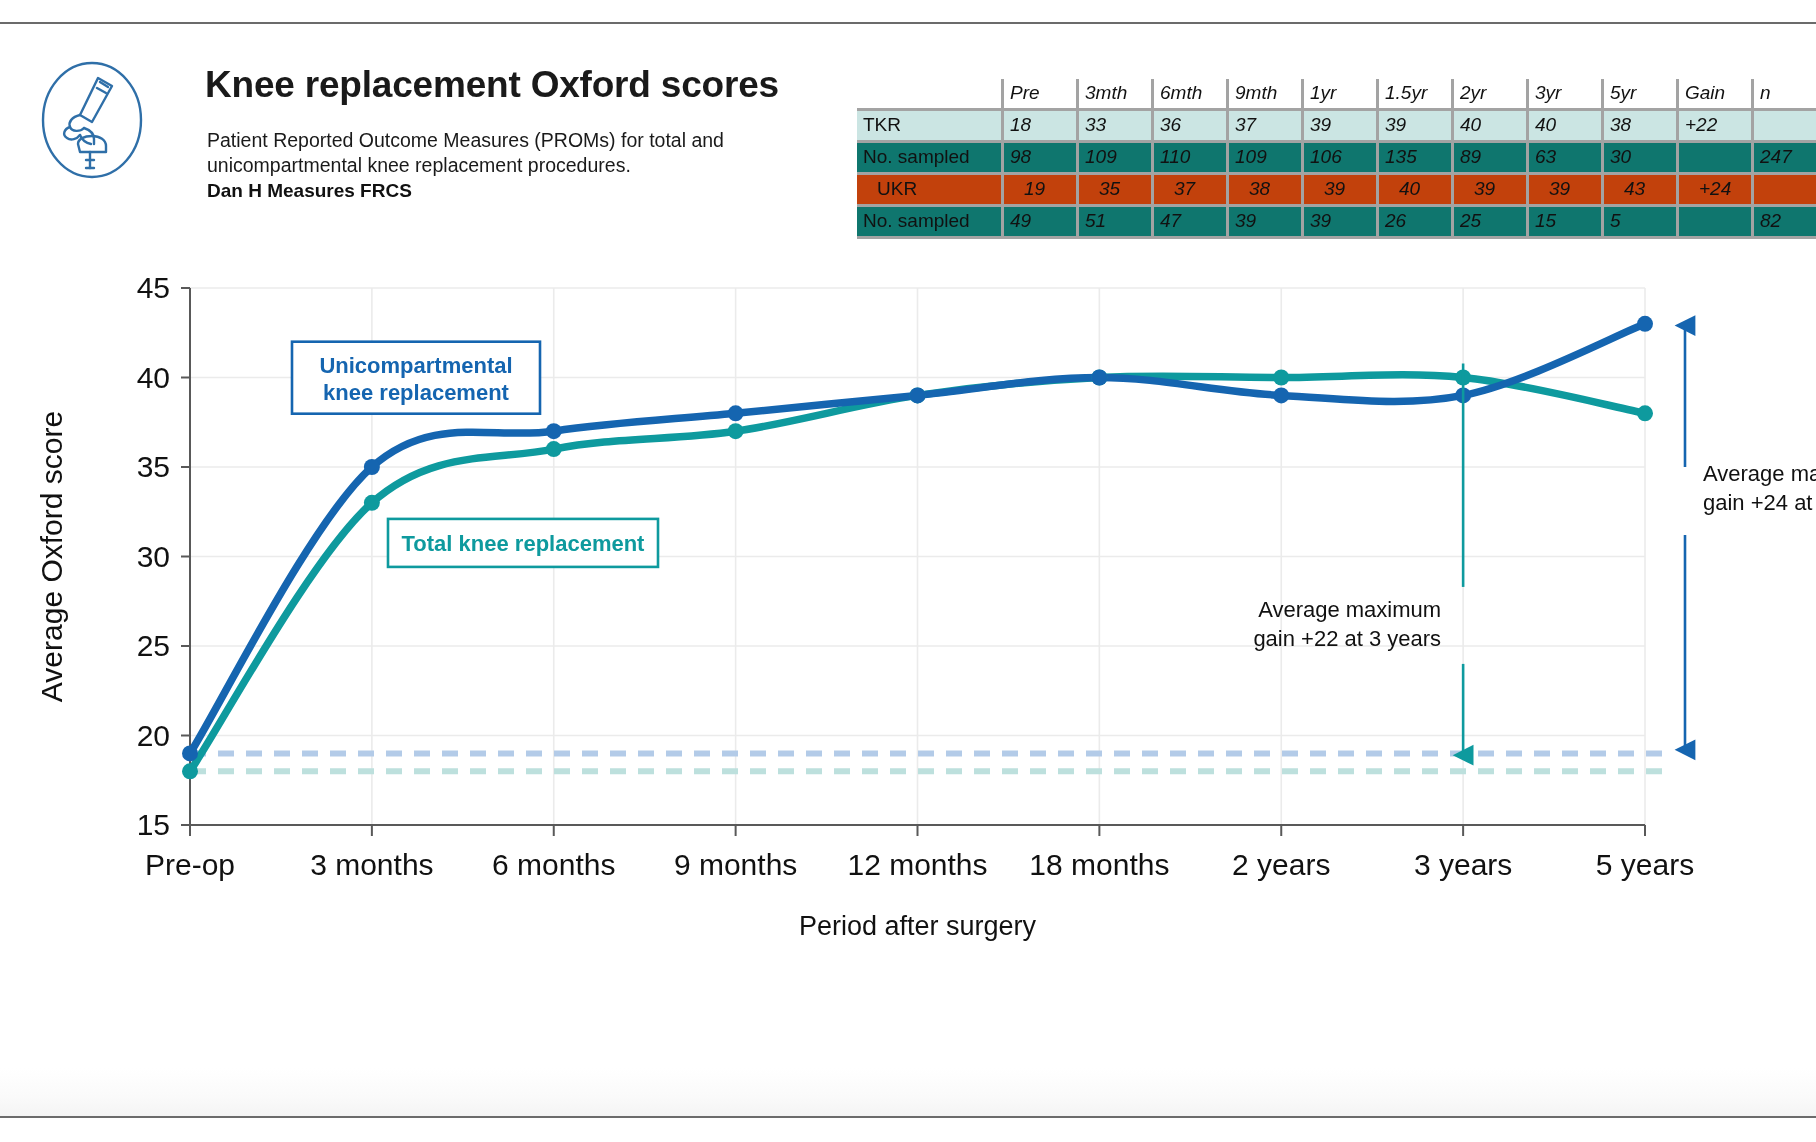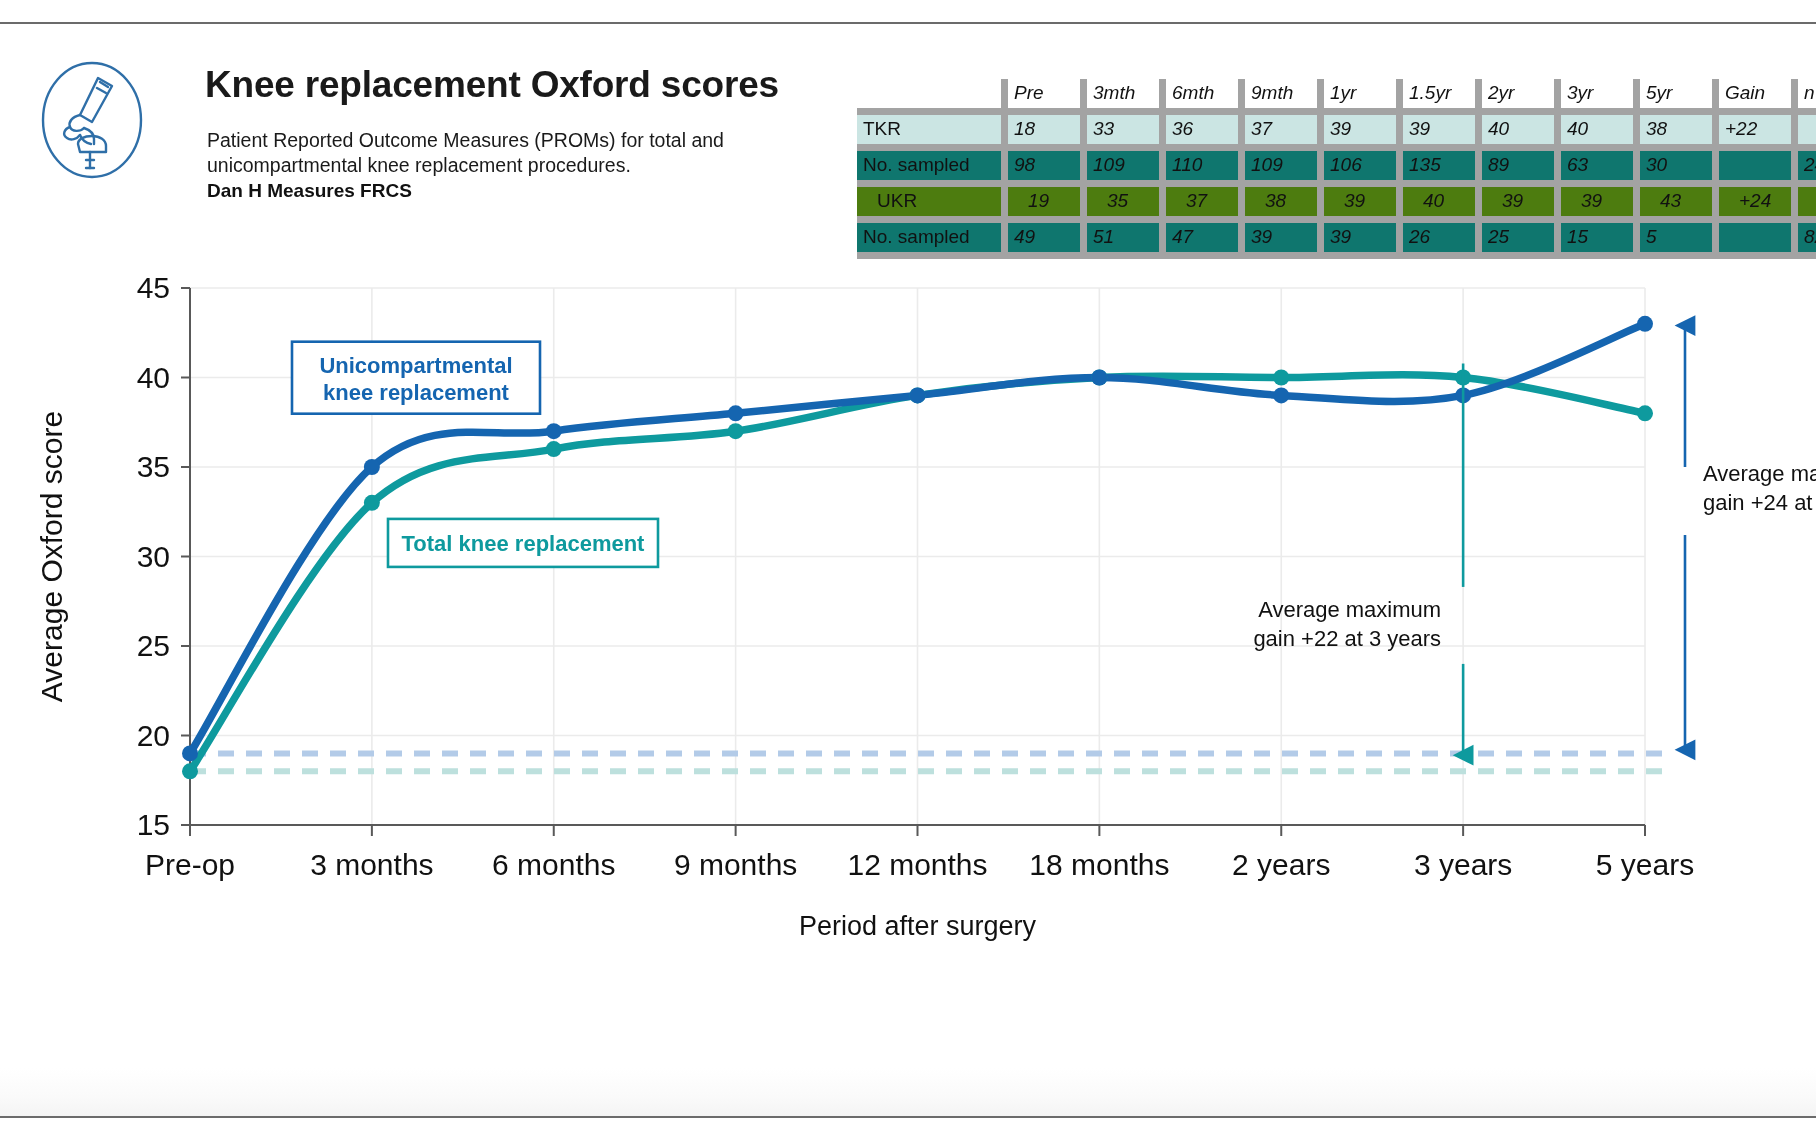--- a/index.html
+++ b/index.html
@@ -40,33 +40,33 @@
     font-size:19px;font-weight:bold;color:#111;
   }
 
   
   .data-table{
     position:absolute;left:857px;top:79px;
     border-collapse:collapse;
     font-size:19px;color:#111;
   }
   .data-table td{
-    border:7px solid #a3a3a3;
+    border:3px solid #a3a3a3;
     padding:2px 6px 3px 6px;
     height:24px;
     text-align:left;
     white-space:nowrap;
     font-size:19px;
   }
   .data-table td.rowlbl{ min-width:118px; border-left:none; }
   .data-table tr.hdr td{ border-top:none; }
   .data-table tr.hdr td.corner{ border:none; }
   .data-table td.num{ min-width:46px;font-style:italic; }
   .row-tkr td{ background:#cbe5e3; }
-  .row-ukr td{ background:#4d7c0f;padding-left:20px; }
+  .row-ukr td{ background:#c2410c;padding-left:20px; }
   .row-plain td{ background:#0f766e; }
 
   
   .chart-wrap{position:absolute;left:0;top:230px;width:1816px;height:810px;}
   .chart-svg{display:block;}
 
   .ylabel-text{
     font-size:30px;fill:#111;font-family:"Liberation Sans", sans-serif;
   }
   .ytick{ font-size:30px; fill:#111; font-family:"Liberation Sans", sans-serif; text-anchor:end;}

